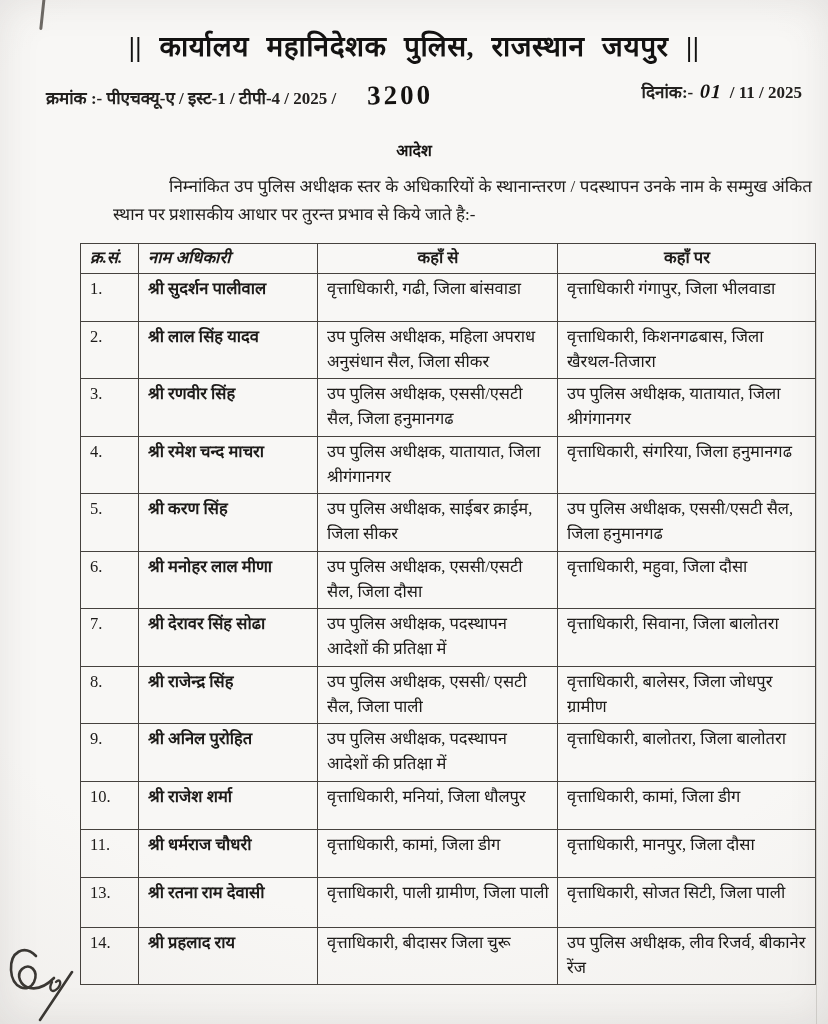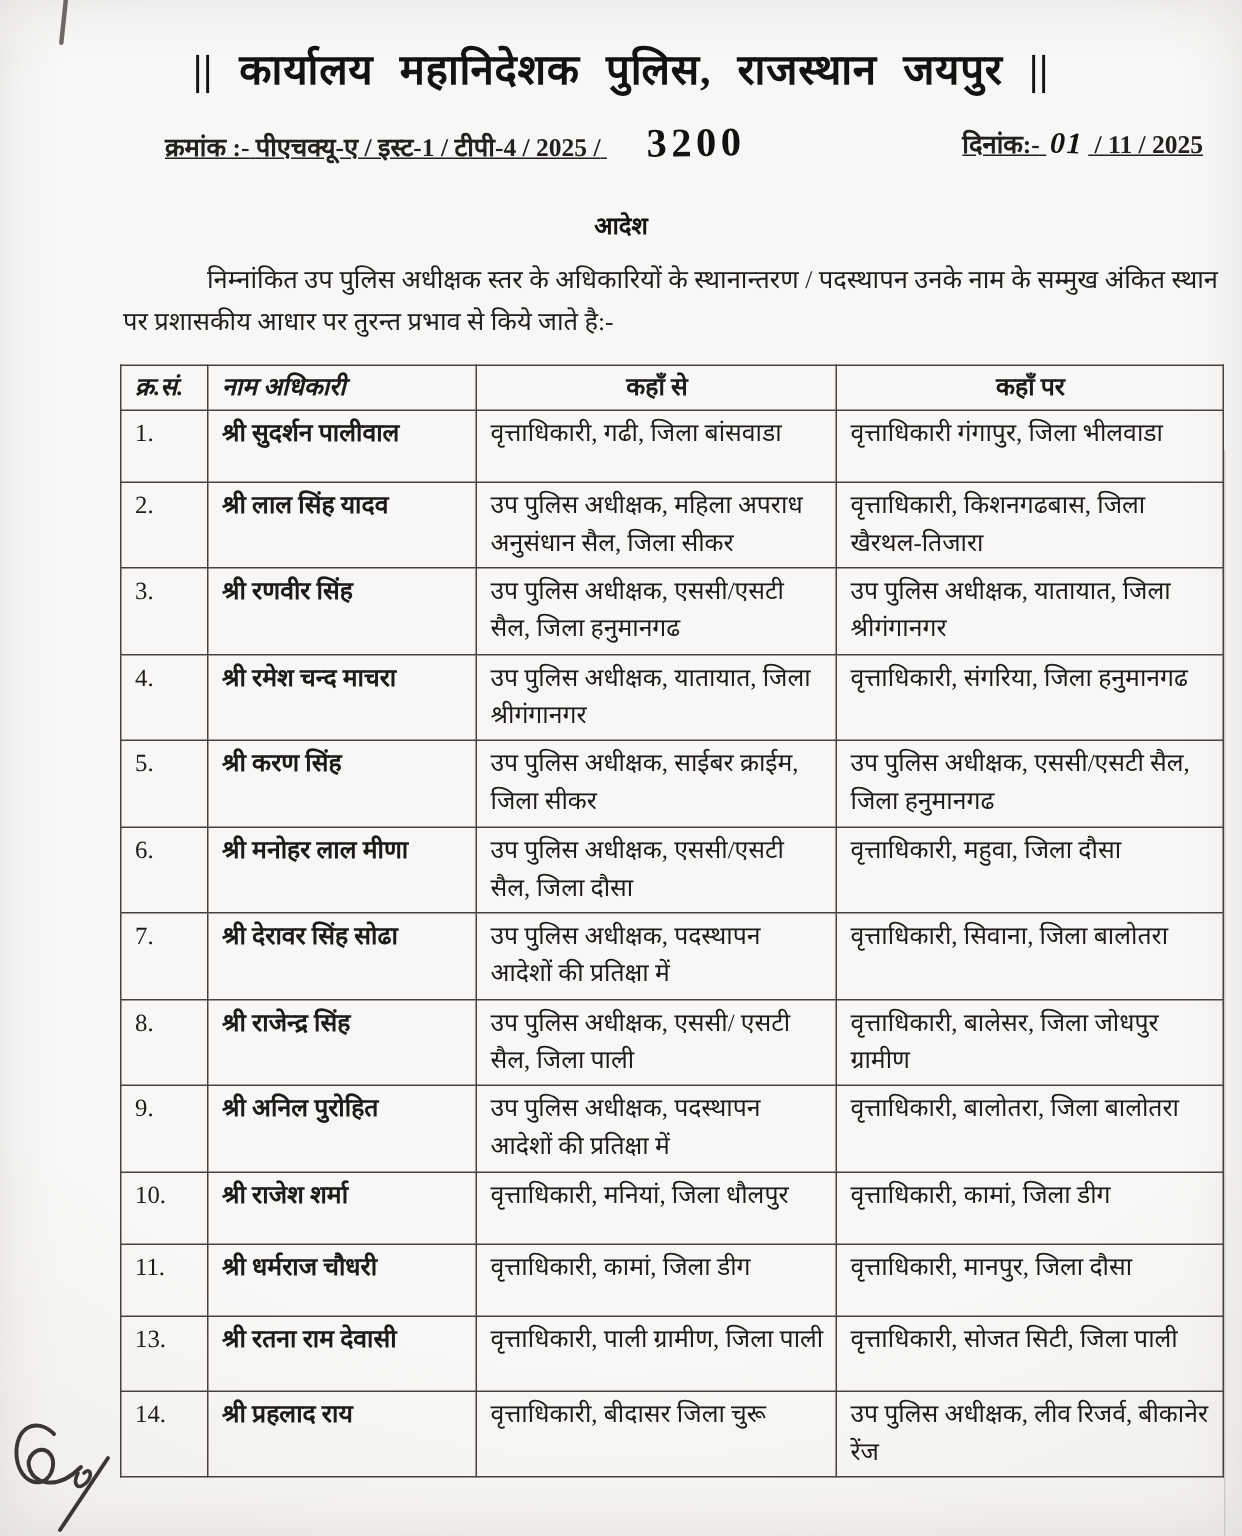--- a/index.html
+++ b/index.html
@@ -20,40 +20,39 @@
   
   .pen-mark{position:absolute;left:41px;top:-4px;width:2.5px;height:34px;background:#55504b;transform:rotate(6deg);border-radius:2px;opacity:.85;}
   .doc-header{
     margin:26px 10px 0 10px;
     text-align:center;
     font-size:28px;font-weight:700;
     letter-spacing:.5px;word-spacing:10px;
     color:#131211;
   }
   .ref-line{
-    display:flex;justify-content:space-between;align-items:center;
-    margin:16px 26px 0 110px;
+    display:flex;justify-content:space-between;align-items:flex-start;
+    margin:16px 26px 0 46px;
     font-size:17px;font-weight:600;color:#23211f;
     white-space:nowrap;
-    text-decoration:underline;
   }
   .hand{
     font-family:cursive;
     font-weight:700;color:#141210;
     display:inline-block;
   }
   .hand-number{font-size:27px;letter-spacing:3px;transform:rotate(-1deg);margin-left:26px;margin-right:40px;}
   .hand-day{font-size:20px;font-style:italic;letter-spacing:1px;margin:0 3px;transform:rotate(2deg);}
   .ref-right span{vertical-align:baseline;}
   .order-heading{
     margin-top:28px;text-align:center;
     font-size:16px;font-weight:700;color:#161412;
   }
   .intro{
-    margin:12px 16px 0 82px;
+    margin:12px 16px 0 113px;
     font-size:17px;line-height:1.65;color:#201e1c;
     text-align:justify;
   }
   .intro .indent{display:inline-block;width:56px;}
   table.transfer{
     margin:14px 0 0 80px;
     width:735px;
     border-collapse:collapse;
     table-layout:fixed;
     font-size:16.5px;color:#1d1b19;

